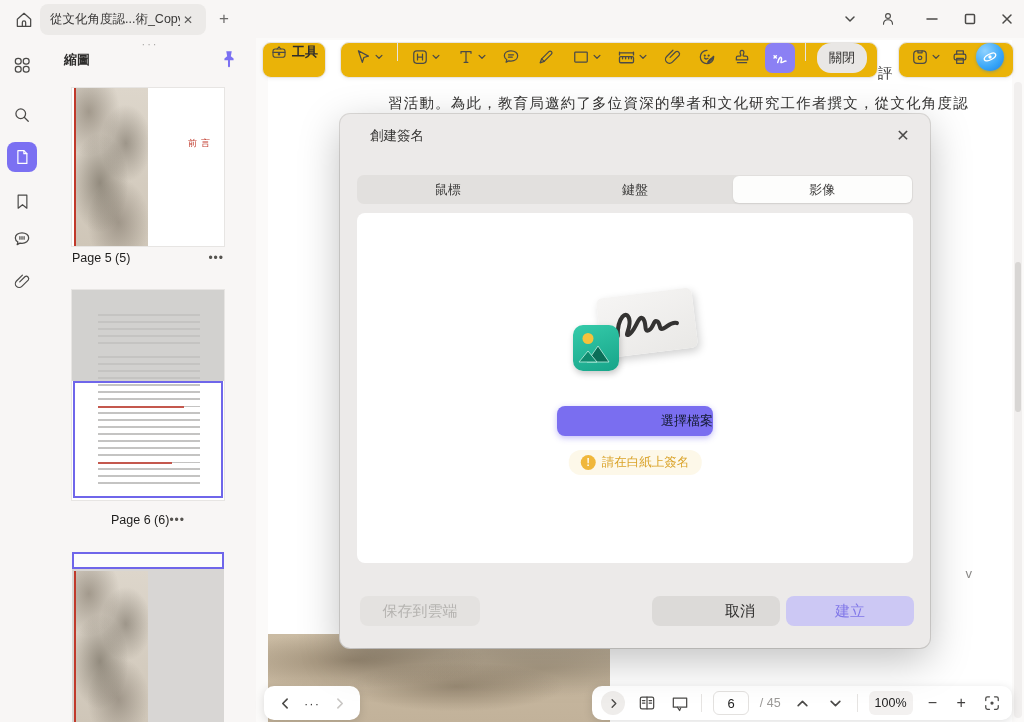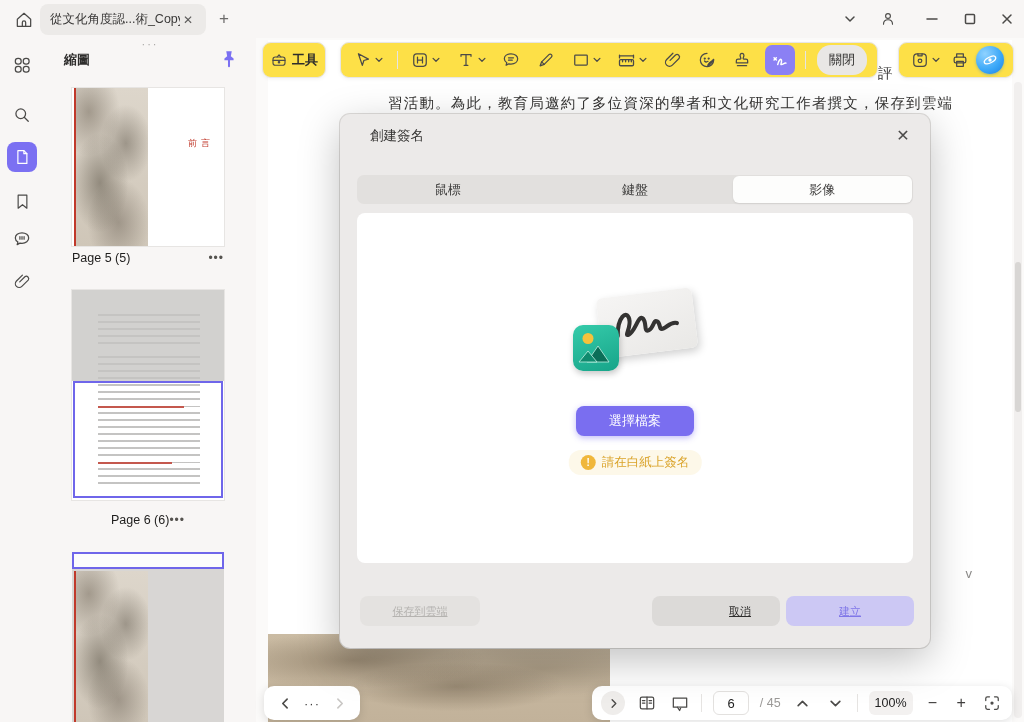--- a/index.html
+++ b/index.html
@@ -68,21 +68,21 @@
       background:
       radial-gradient(55% 45% at 25% 30%, rgba(120,104,82,.55), transparent 70%),
       radial-gradient(45% 40% at 55% 60%, rgba(108,94,74,.5), transparent 70%),
       radial-gradient(50% 45% at 80% 40%, rgba(140,126,104,.45), transparent 70%),
       linear-gradient(180deg,#cabba3,#c2b29a); }
   .scrollbar { position:absolute; right:2px; top:44px; width:8px; height:636px; background:#f1efee; border-radius:4px; }
   .scroll-thumb { position:absolute; left:1px; top:180px; width:6px; height:150px; background:#d8d6d4; border-radius:3px; }
   .doc-chevron { position:absolute; right:52px; top:528px; color:#8b8a88; font-size:13px; }
 
   
-  .fl { position:absolute; z-index:25; background:#fde047; border:1px solid #e8e6e4; border-radius:9px; box-shadow:0 1px 4px rgba(0,0,0,.06); display:flex; align-items:center; }
+  .fl { position:absolute; z-index:25; background:#eab308; border:1px solid #e8e6e4; border-radius:9px; box-shadow:0 1px 4px rgba(0,0,0,.06); display:flex; align-items:flex-start; }
   .tools-btn { left:262px; top:42px; width:64px; height:36px; justify-content:center; gap:4px; }
   .tools-label { font-size:13px; font-weight:700; color:#2e2d2c; }
   .tool-group { left:340px; top:42px; width:538px; height:36px; justify-content:space-between; padding:0 10px; }
   .right-group { left:898px; top:42px; width:116px; height:36px; justify-content:space-between; padding:0 9px; }
   .tbtn { display:flex; align-items:center; gap:1px; height:28px; padding:0 2px; border-radius:6px; }
   .tdiv { width:1px; height:18px; background:#e6e4e2; }
   .sig-btn { width:30px; height:30px; background:#8b80f4; border-radius:7px; display:flex; align-items:center; justify-content:center; }
   .close-btn { height:30px; padding:4px 12px; background:#e9e7e5; border-radius:14px; font-size:13px; color:#2e2d2c; display:flex; align-items:center; }
   .ai-btn { width:28px; height:28px; border-radius:50%; background:radial-gradient(circle at 32% 28%, #8fd2ff, #38a6f8 60%, #1e7fe0); display:flex; align-items:center; justify-content:center; box-shadow:0 1px 3px rgba(30,127,224,.4); }
 
@@ -90,25 +90,25 @@
   .dialog { position:absolute; left:340px; top:114px; width:590px; height:534px; background:#eceae9; border-radius:10px; box-shadow:0 12px 40px rgba(0,0,0,.25), 0 0 0 1px #e0dedc; z-index:40; }
   .dlg-title { position:absolute; left:30px; top:13px; font-size:13.5px; color:#333231; }
   .dlg-close { position:absolute; right:14px; top:8px; width:26px; height:26px; display:flex; align-items:center; justify-content:center; color:#4c4b4a; font-size:16px; }
   .seg { position:absolute; left:17px; top:61px; width:556px; height:29px; background:#e2e0de; border-radius:7px; display:flex; padding:1px;gap:8px; }
   .seg-item { flex:1; display:flex; align-items:center; justify-content:center; font-size:13px; color:#3e3d3c; border-radius:6px; }
   .seg-item.active { background:#fdfdfc; box-shadow:0 1px 2px rgba(0,0,0,.08); }
   .dlg-panel { position:absolute; left:17px; top:99px; width:556px; height:350px; background:#fff; border-radius:8px; }
   .illus { position:absolute; left:50%; top:78px; transform:translateX(-50%); width:124px; height:84px; }
   .illus-card { position:absolute; left:26px; top:2px; width:96px; height:60px; background:linear-gradient(160deg,#f6f5f4,#e9e8e6); border-radius:6px; transform:rotate(-7deg); box-shadow:2px 4px 8px rgba(0,0,0,.18); display:flex; align-items:center; justify-content:center; }
   .illus-img { position:absolute; left:0px; top:34px; width:46px; height:46px; border-radius:10px; background:linear-gradient(160deg,#35cbaa,#17a489); box-shadow:1px 3px 6px rgba(0,0,0,.22); }
-  .choose-btn { position:absolute; left:50%; top:193px; transform:translateX(-50%); width:118px; height:30px; background:#7a6ef0; color:#ffffff; font-size:13px; border:none; border-radius:8px; box-shadow:0 2px 6px rgba(122,110,240,.45); }
+  .choose-btn { position:absolute; left:50%; top:193px; transform:translateX(-50%); width:156px; height:30px; background:#7a6ef0; color:#0f172a; font-size:13px; border:none; border-radius:8px; box-shadow:0 2px 6px rgba(122,110,240,.45);text-align:right; }
   .hint { position:absolute; left:50%; top:237px; transform:translateX(-50%); display:flex; align-items:center; gap:6px; background:#fdf8e9; border-radius:12px; padding:4px 12px; }
   .hint-ic { width:15px; height:15px; border-radius:50%; background:#f0b73b; color:#fff; font-size:10px; font-weight:700; display:flex; align-items:center; justify-content:center; }
   .hint-text { font-size:12.5px; color:#daa32a; }
-  .dlg-btn { position:absolute; top:482px; height:30px; border:none; border-radius:8px; font-size:11px;text-decoration:underline; }
+  .dlg-btn { position:absolute; top:482px; height:30px; border:none; border-radius:8px; font-size:15px; }
   .btn-cloud { left:20px; width:120px; background:#e4e2e0; color:#b5b3b0; }
   .btn-cancel { left:312px; width:128px; background:#dcdad8; color:#2e2d2c;padding-left:48px; }
   .btn-create { left:446px; width:128px; background:#ccc8f4; color:#8077e8; }
 
   
   .pill { position:absolute; background:#fff; border-radius:10px; box-shadow:0 2px 10px rgba(0,0,0,.13); display:flex; align-items:center; z-index:26; }
   .pill-left { left:264px; top:686px; width:96px; height:34px; justify-content:space-around; padding:0 6px; }
   .pill-right { left:592px; top:686px; width:420px; height:34px; justify-content:space-between; padding:0 9px; }
   .pbtn { display:flex; align-items:center; justify-content:center; width:22px; height:22px; color:#3f3e3d; }
   .circ-btn { width:24px; height:24px; border-radius:50%; background:#efedeb; color:#6f6e6c; display:flex; align-items:center; justify-content:center; font-size:11px; }
@@ -123,21 +123,21 @@
   .ic { stroke:#4b4a48; fill:none; stroke-width:1.5; stroke-linecap:round; stroke-linejoin:round; }
   .ic-w { stroke:#fff; fill:none; stroke-width:1.6; stroke-linecap:round; stroke-linejoin:round; }
 </style>
 </head>
 <body>
 
 <div class="app">
 
   <div class="docarea">
     <div class="page">
-      <div class="doc-line">習活動。為此，教育局邀約了多位資深的學者和文化研究工作者撰文，保存到雲端</div>
+      <div class="doc-line">習活動。為此，教育局邀約了多位資深的學者和文化研究工作者撰文，從文化角度認</div>
       <div class="doc-partial">評</div>
       <div class="doc-painting"></div>
     </div>
     <div class="scrollbar">
       <div class="scroll-thumb"></div>
     </div>
     <div class="doc-chevron">v</div>
   </div>
 
   <header class="titlebar">

